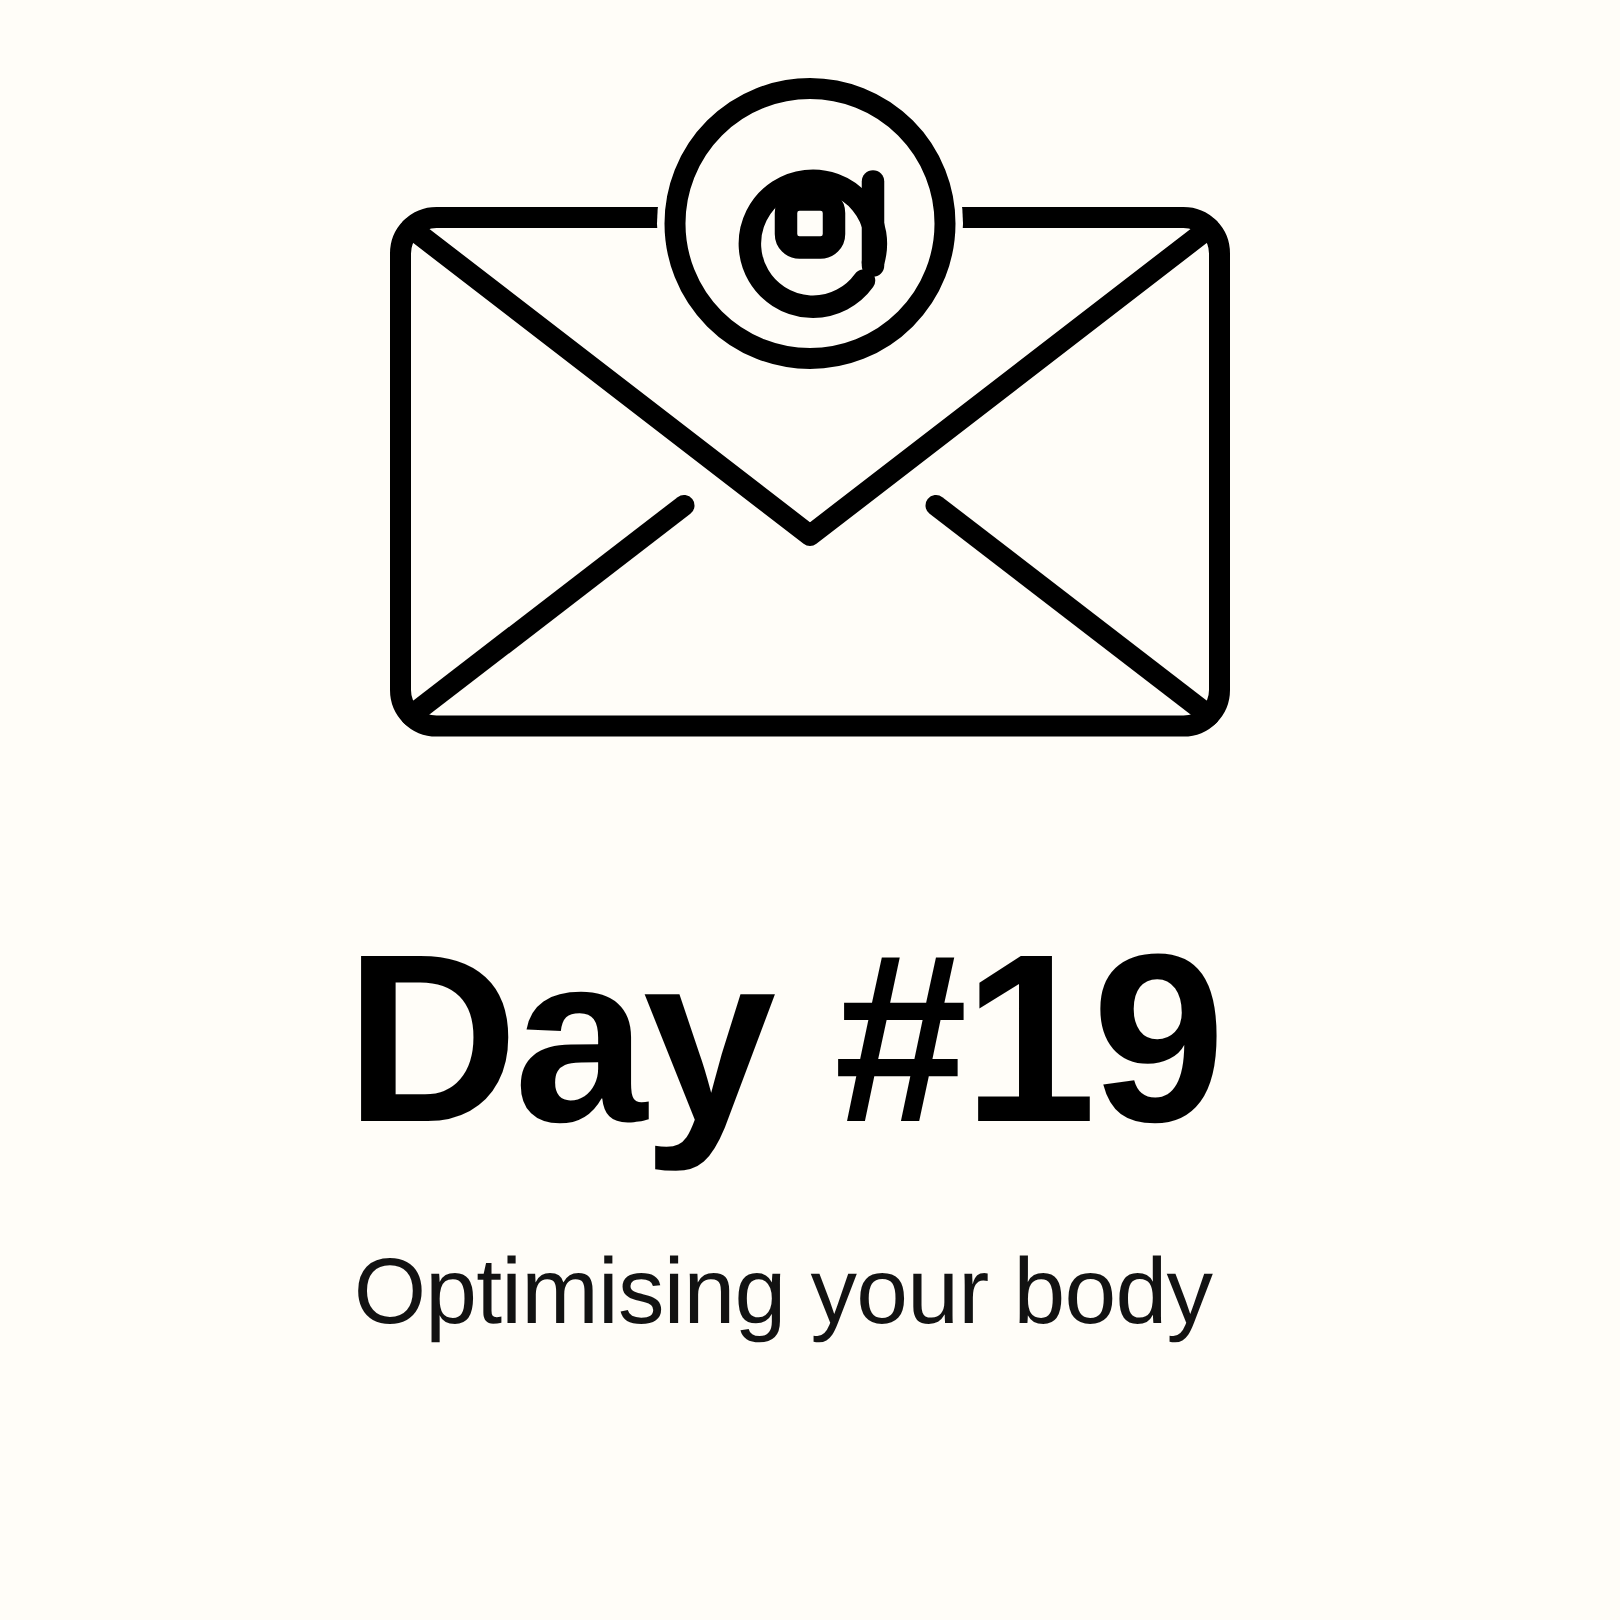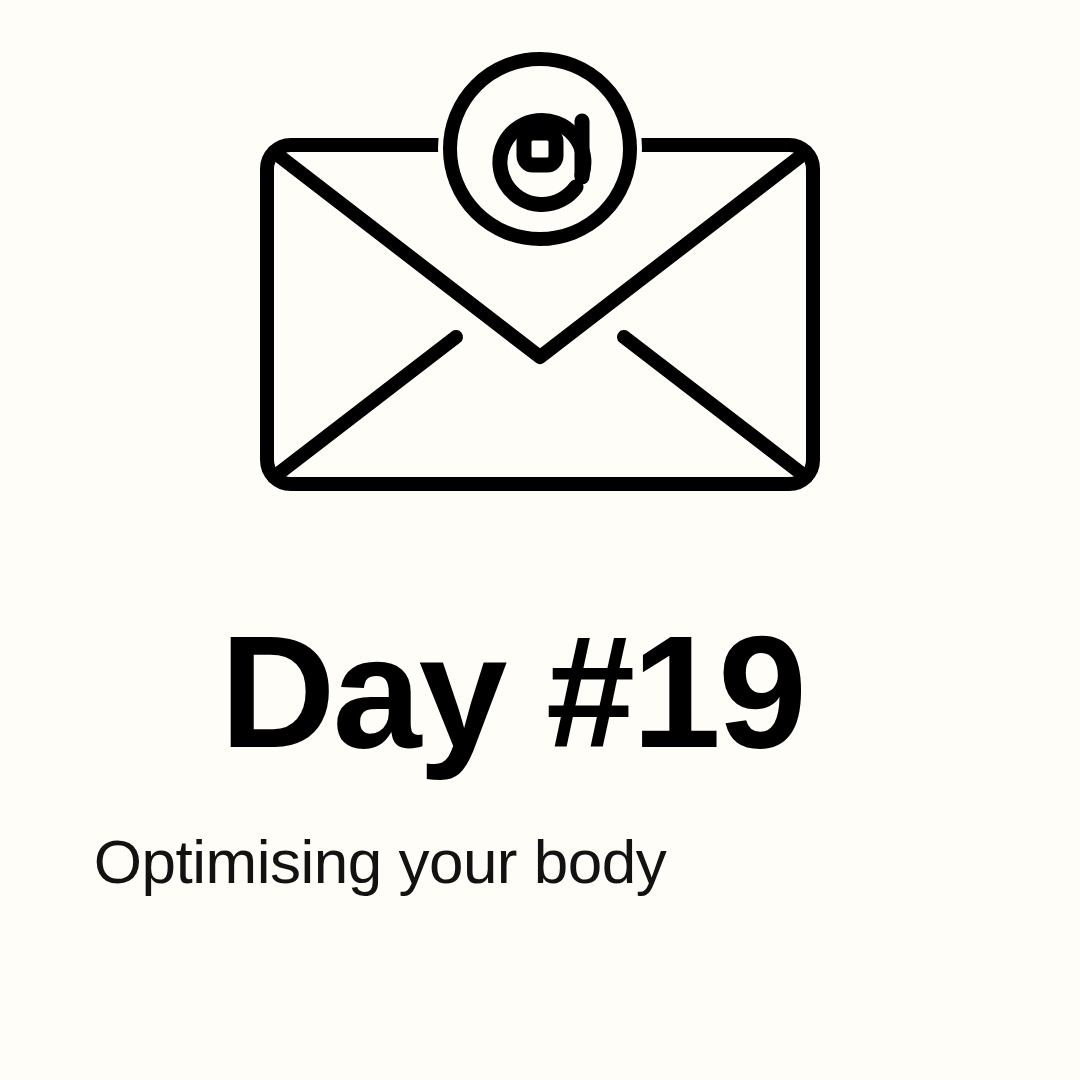--- a/index.html
+++ b/index.html
@@ -36,26 +36,27 @@
   }
   #mail-at-icon {
     display: block;
     width: 560px;
     height: 480px;
   }
 
   
   #text-block {
     position: absolute;
-    left: 0;
+    left: 10px;
     top: 570px;
     width: 1024px;
     height: 510px;
     display: flex;
     flex-direction: column;
+    align-items: center;
   }
 
   #day-title {
     margin: 0;
     padding: 0;
     font-family: "Liberation Sans", sans-serif;
     font-weight: 700;
     font-size: 160px;
     line-height: 160px;
     letter-spacing: -3px;

